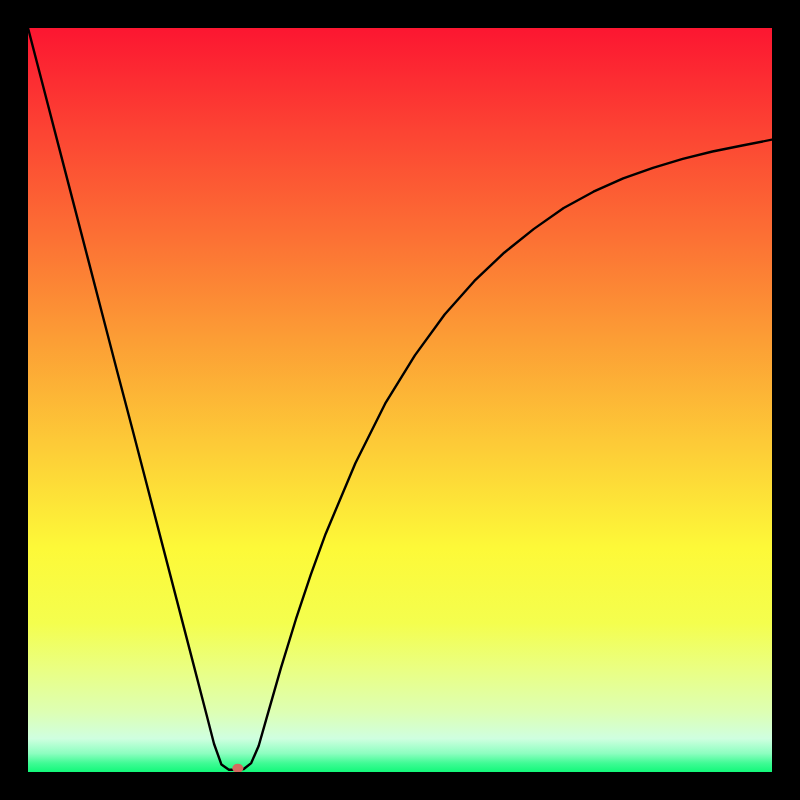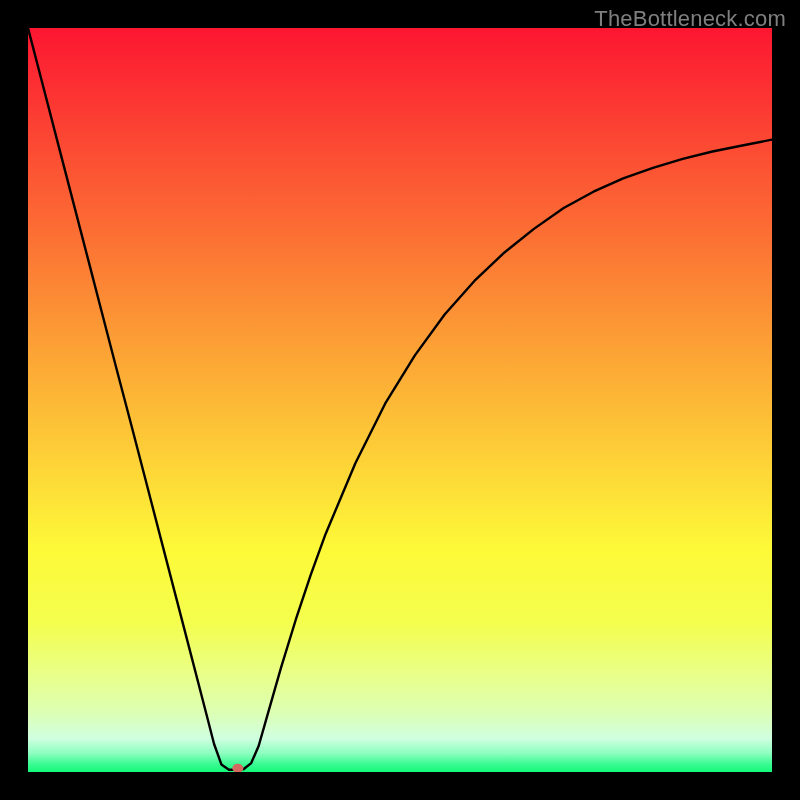--- a/index.html
+++ b/index.html
@@ -38,21 +38,20 @@
   }
   svg {
     display: block;
   }
 </style>
 </head>
 <body>
 
 <div class="frame">
 
-  <div class="watermark">TheBottleneck.com</div>
 
   <div class="plot-outer">
     <svg id="chart-svg" width="744" height="744" viewBox="0 0 744 744" preserveAspectRatio="none">
       <defs>
         <linearGradient id="bg-grad" x1="0" y1="0" x2="0" y2="1">
             <stop offset="0.00%" stop-color="#fc1631"></stop>
             <stop offset="14.00%" stop-color="#fc4433"></stop>
             <stop offset="28.00%" stop-color="#fc7034"></stop>
             <stop offset="42.00%" stop-color="#fc9e35"></stop>
             <stop offset="56.00%" stop-color="#fdcb37"></stop>

